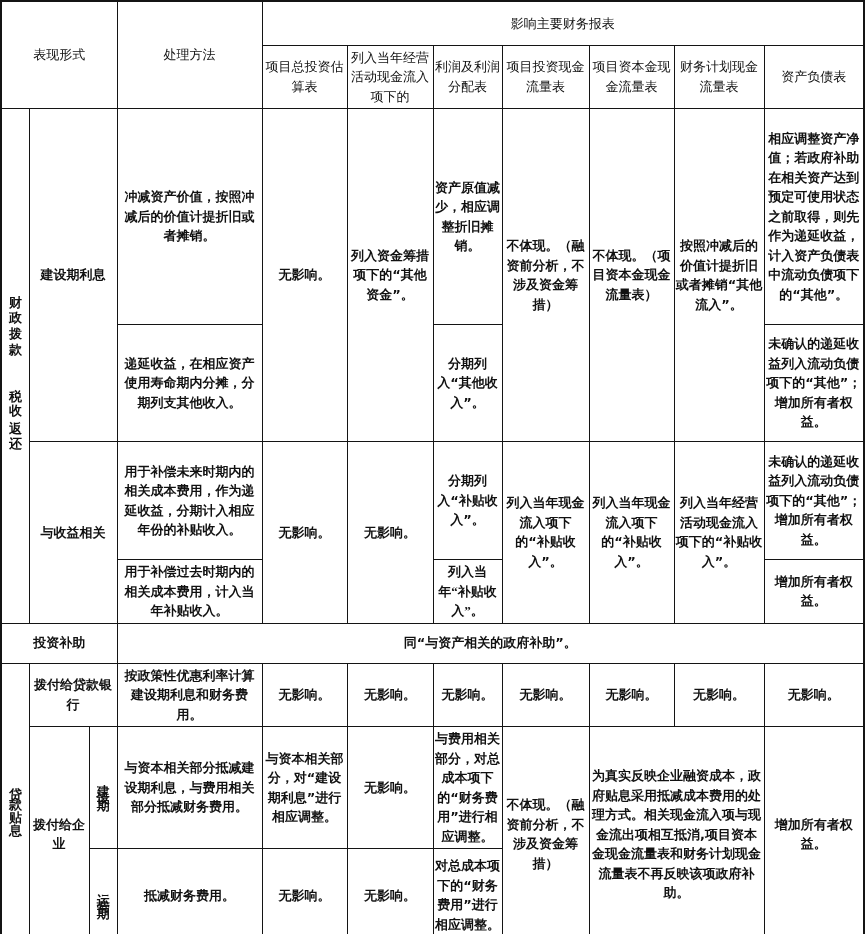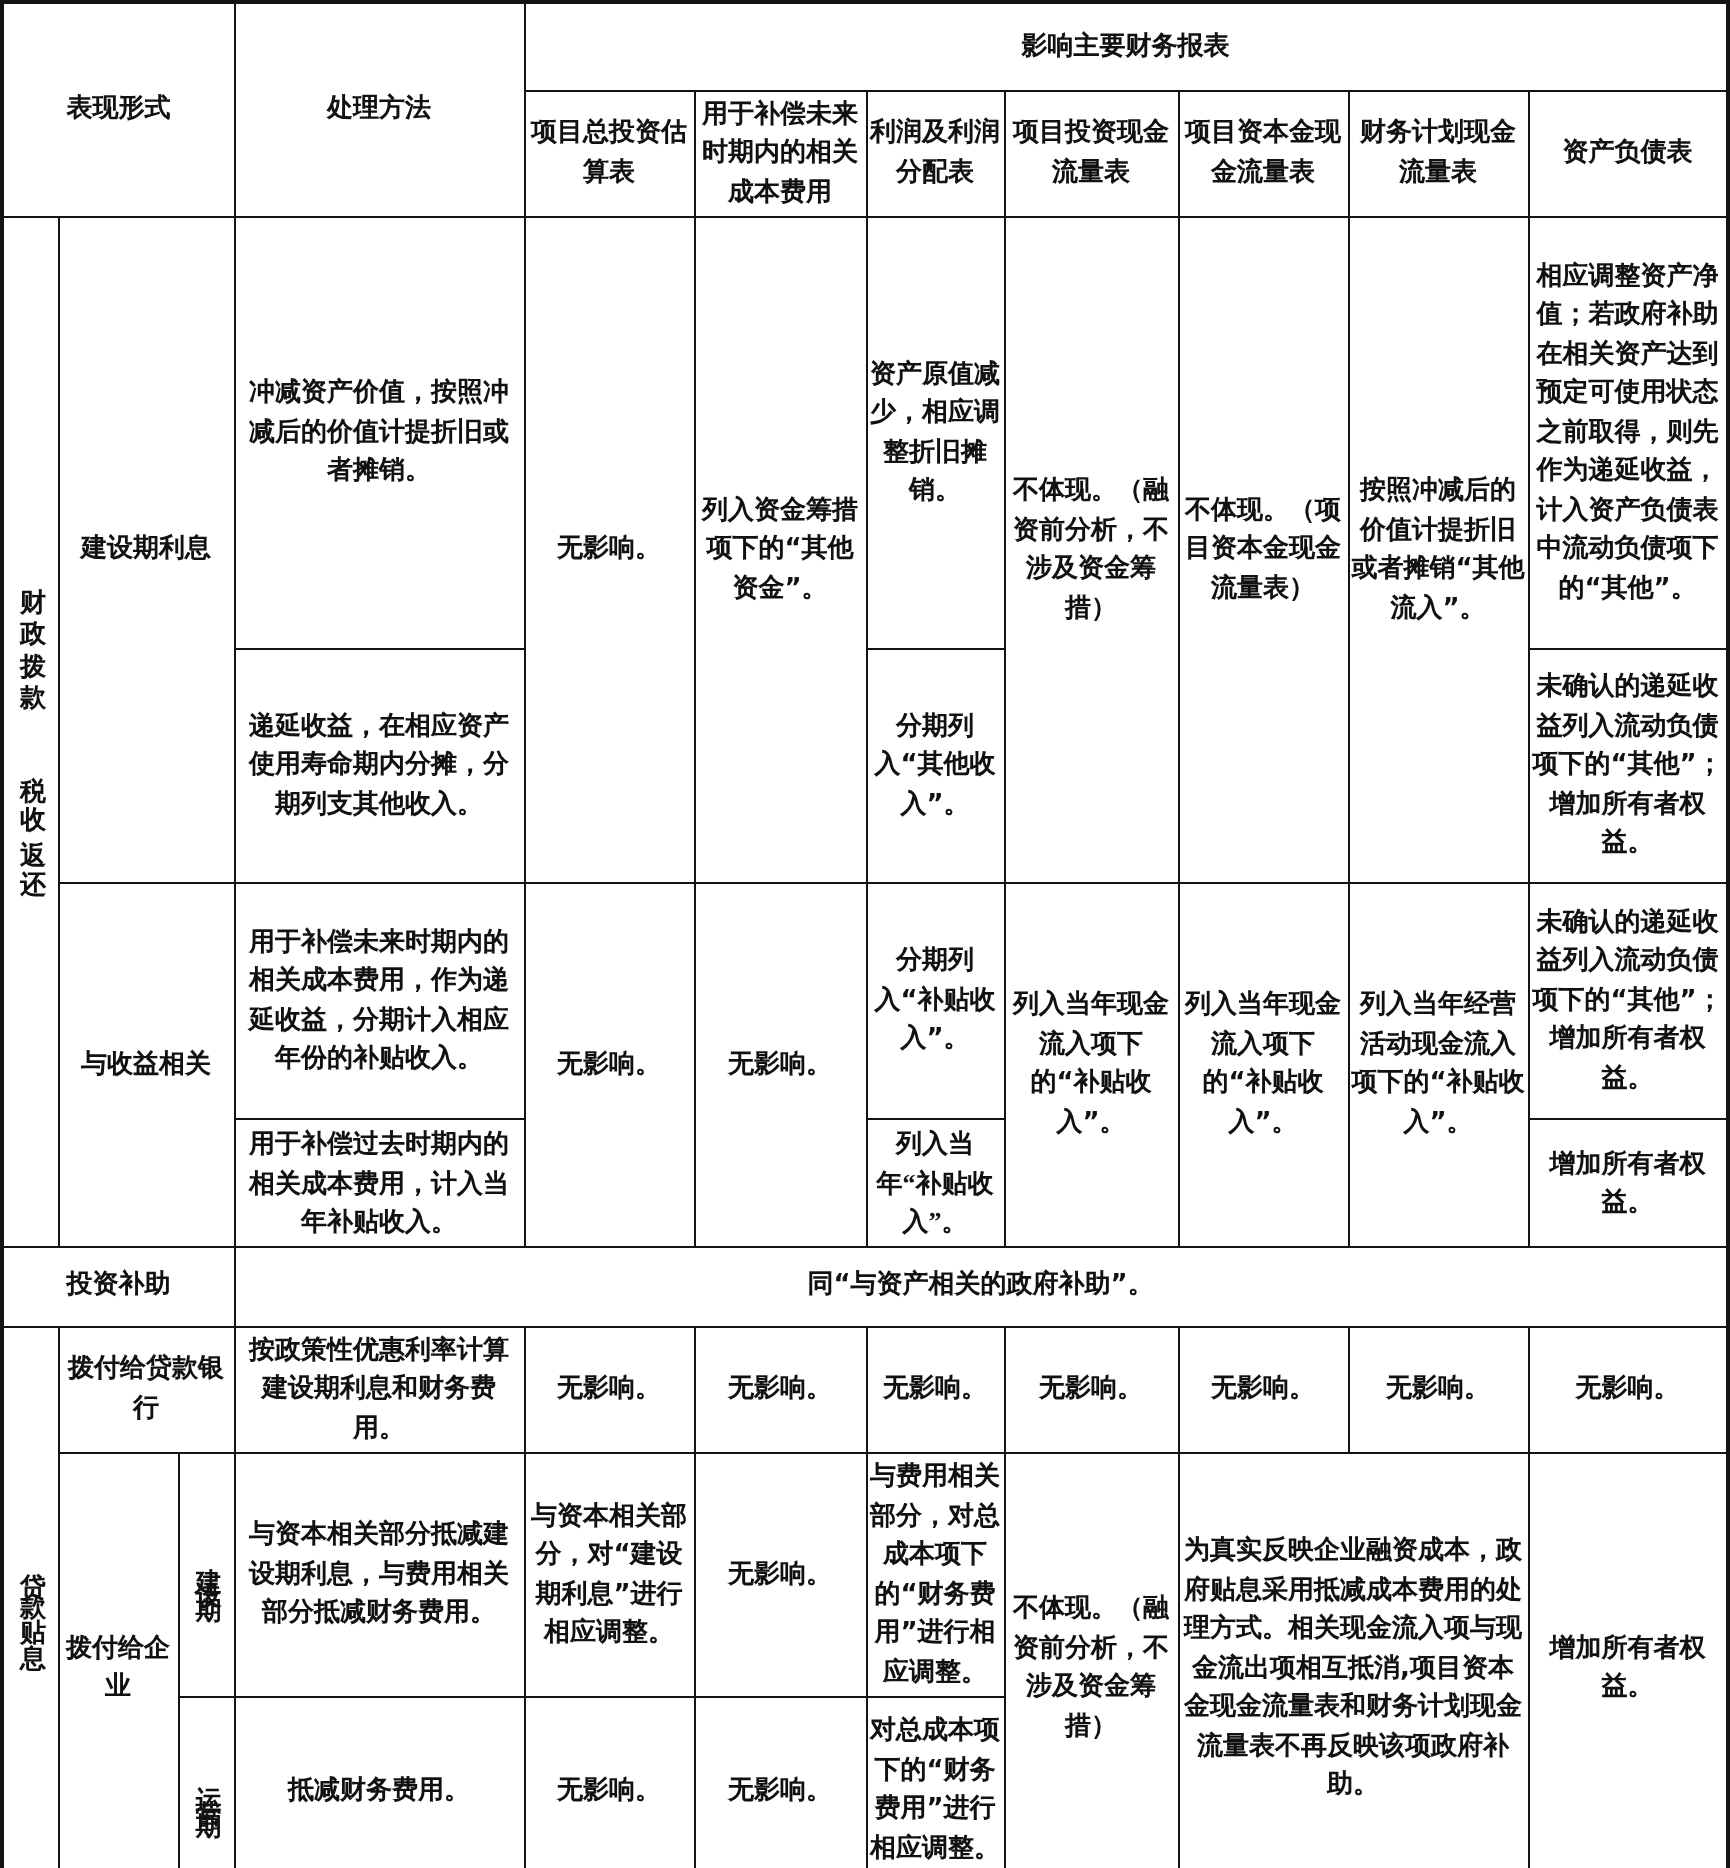--- a/index.html
+++ b/index.html
@@ -20,21 +20,21 @@
     text-align: center;
     vertical-align: middle;
     padding: 2px 1px;
     font-size: 13px;
     line-height: 1.5;
     font-weight: 600;
     word-break: break-all;
     overflow: hidden;
   }
   table.subsidy { border: 2px solid #141414; }
-  table.subsidy th { font-weight: 700; }
+  table.subsidy th { font-weight: 400; }
   
   tr.rh-top  { height: 44px; }
   tr.rh-sub  { height: 58px; }
   tr.r1 { height: 216px; }
   tr.r2 { height: 117px; }
   tr.r3 { height: 118px; }
   tr.r4 { height: 60px; font-family: Liberation Serif, serif;  }
   tr.r5 { height: 40px; padding-left: 32px;  }
   tr.r6 { height: 59px;  }
   tr.r7 { height: 119px; }
@@ -68,21 +68,21 @@
     <col style="width:100px">
   </colgroup>
   <thead>
     <tr class="rh-top">
       <th colspan="3" rowspan="2">表现形式</th>
       <th rowspan="2">处理方法</th>
       <th colspan="7">影响主要财务报表</th>
     </tr>
     <tr class="rh-sub">
       <th>项目总投资估算表</th>
-      <th>用于补偿未来时期内的相关成本费用</th>
+      <th>列入当年经营活动现金流入项下的</th>
       <th>利润及利润分配表</th>
       <th>项目投资现金流量表</th>
       <th>项目资本金现金流量表</th>
       <th>财务计划现金流量表</th>
       <th>资产负债表</th>
     </tr>
   </thead>
   <tbody>
 
     <tr class="r1">

